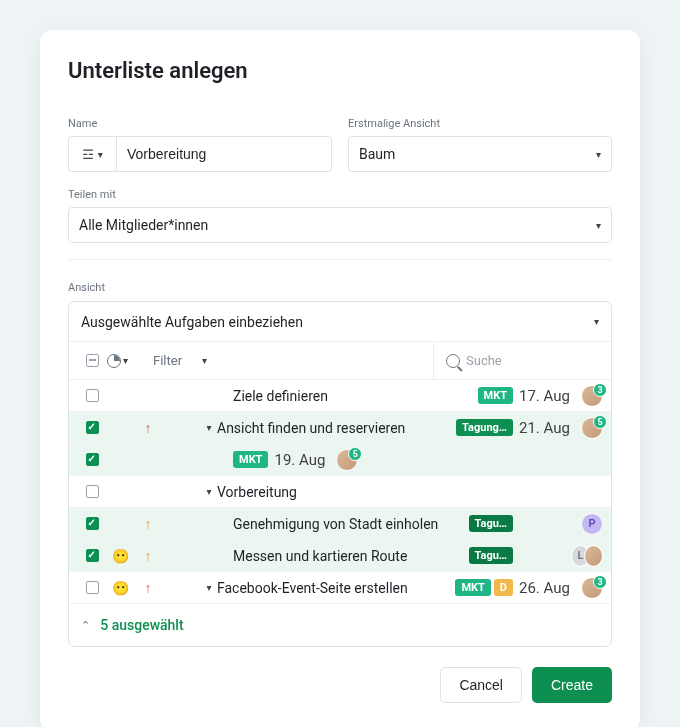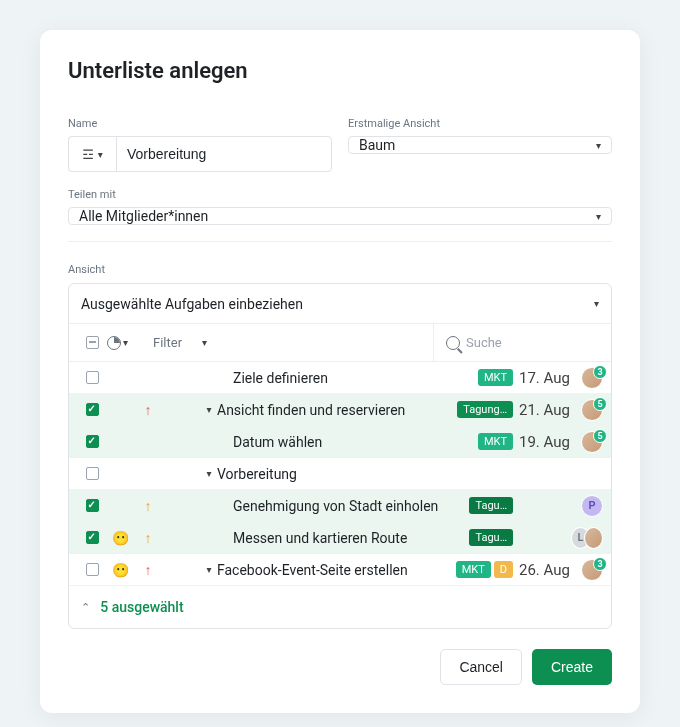--- a/index.html
+++ b/index.html
@@ -51,21 +51,21 @@
     flex: 1;
     height: 36px;
     border: 1px solid #dfe3e7;
     border-radius: 4px;
     padding: 0 10px;
     font-size: 14px;
     color: #1e2226;
   }
   .name-row .text-input { border-radius: 0 4px 4px 0; }
   .select {
-    height: 18px;
+    height: 36px;
     border: 1px solid #dfe3e7;
     border-radius: 4px;
     padding: 0 10px;
     font-size: 14px;
     color: #1e2226;
     background: #fff;
     display: flex;
     align-items: center;
     justify-content: space-between;
     cursor: pointer;
@@ -195,21 +195,21 @@
   .status-col { width: 28px; display: flex; justify-content: center; font-size: 14px; }
   .prio-col { width: 26px; display: flex; justify-content: center; }
   .arrow-red { color: #e85c5c; font-size: 14px; }
   .arrow-amber { color: #e8a23c; font-size: 14px; }
   .toggle-col { width: 16px; display: flex; justify-content: center; font-size: 10px; color: #444; }
   .title-col { flex: 1; color: #1e2226; white-space: nowrap; overflow: hidden; text-overflow: ellipsis; }
   .row-indent-1 .toggle-col { margin-left: 40px; }
   .row-indent-2 .toggle-col { margin-left: 56px; }
   .tag {
     font-size: 11px;
-    font-weight: 400;
+    font-weight: 700;
     padding: 2px 6px;
     border-radius: 3px;
     color: #fff;
     white-space: nowrap;
     max-width: 60px;
     overflow: hidden;
     text-overflow: ellipsis;
   }
   .tag.mkt { background: #1fb584; }
   .tag.tagung { background: #0e8f52; }
@@ -383,21 +383,20 @@
             <div class="badge-count">5</div>
           </div>
         </div>
         <div class="task-row row-indent-2 selected">
           <div class="cb-col">
             <div class="checkbox checked"></div>
           </div>
           <div class="status-col"></div>
           <div class="prio-col"></div>
           <div class="toggle-col" style="margin-left: 56px;"></div>
-          <div class="title-col">Datum wählen</div>
           <span class="tag mkt">MKT</span>
           <div class="date-col">19. Aug</div>
           <div class="avatars">
             <div class="av img1"></div>
             <div class="badge-count">5</div>
           </div>
         </div>
         <div class="task-row row-indent-1">
           <div class="cb-col">
             <div class="checkbox"></div>

